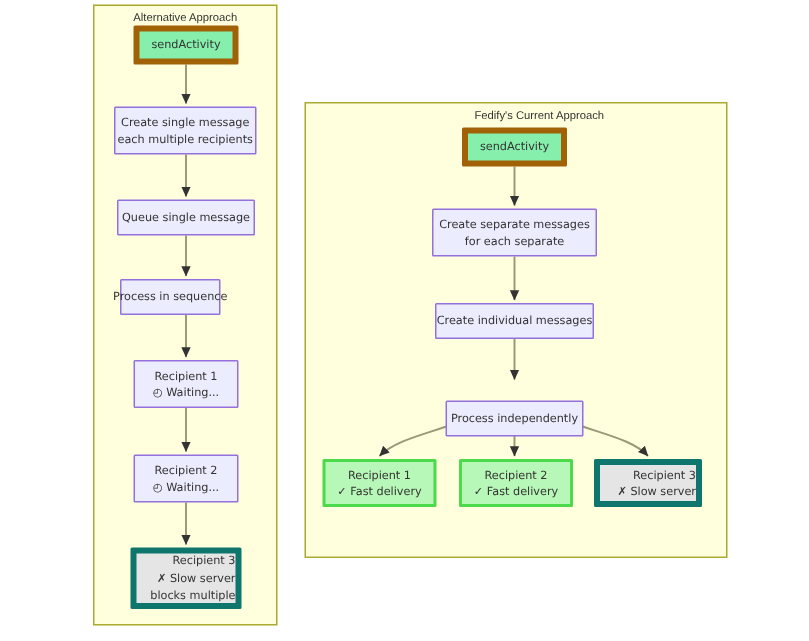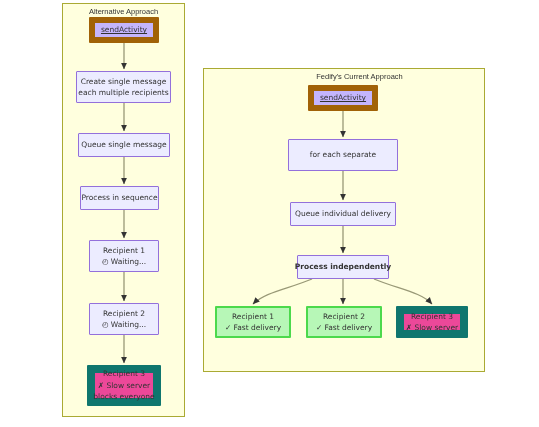--- a/index.html
+++ b/index.html
@@ -56,32 +56,32 @@
   }
   .node .line {
     display: block;
     white-space: nowrap;
   }
   .node-default {
     background: #ececff;
     border: 1px solid #9370db;
   }
   .node-start {
-    background: #c4b5fd;
-    border: 6px solid #a16207;
+    background: #86efac;
+    border: 4px solid #a16207;
     font-size: 7.5px;
-    text-decoration: underline;
   }
   .node-ok {
     background: #b7f7b7;
     border: 2px solid #4cd94c;
   }
   .node-bad {
-    background: #ec4899;
-    border: 8px solid #0f766e;
+    background: #e5e5e5;
+    border: 4px solid #0f766e;
+    align-items: flex-end;
   }
   .glyph {
     font-family: "DejaVu Sans", sans-serif;
   }
 </style>
 </head>
 <body>
 
 <div id="diagram-root">
 
@@ -119,46 +119,47 @@
       <div class="node node-start" id="node-alt-send-activity" style="left: 89px; top: 17px; width: 70px; height: 26px;">
         <span class="line glyph">sendActivity</span>
       </div>
       <div class="node node-default" id="node-alt-create-single" style="left: 76px; top: 71px; width: 95px; height: 32px;">
         <span class="line glyph">Create single message</span>
         <span class="line glyph">each multiple recipients</span>
       </div>
       <div class="node node-default" id="node-alt-queue-single" style="left: 78px; top: 133px; width: 92px; height: 24px; align-items: center;">
         <span class="line glyph">Queue single message</span>
       </div>
-      <div class="node node-default" id="node-alt-process-sequence" style="left: 80px; top: 186px; width: 79px; height: 24px;">
+      <div class="node node-default" id="node-alt-process-sequence" style="left: 80px; top: 186px; width: 67px; height: 24px;">
         <span class="line glyph">Process in sequence</span>
       </div>
       <div class="node node-default" id="node-alt-recipient-1" style="left: 89px; top: 240px; width: 70px; height: 32px;">
         <span class="line glyph">Recipient 1</span>
         <span class="line glyph">◴ Waiting...</span>
       </div>
       <div class="node node-default" id="node-alt-recipient-2" style="left: 89px; top: 303px; width: 70px; height: 32px;">
         <span class="line glyph">Recipient 2</span>
         <span class="line glyph">◴ Waiting...</span>
       </div>
       <div class="node node-bad" id="node-alt-recipient-3" style="left: 87px; top: 365px; width: 74px; height: 41px;">
         <span class="line glyph">Recipient 3</span>
         <span class="line glyph">✗ Slow server</span>
-        <span class="line glyph">blocks everyone</span>
+        <span class="line glyph">blocks multiple</span>
       </div>
       <div class="node node-start" id="node-cur-send-activity" style="left: 308px; top: 85px; width: 70px; height: 26px;">
         <span class="line glyph">sendActivity</span>
       </div>
       <div class="node node-default" id="node-cur-create-separate" style="left: 288px; top: 139px; width: 110px; height: 32px;">
+        <span class="line glyph">Create separate messages</span>
         <span class="line glyph">for each separate</span>
       </div>
       <div class="node node-default" id="node-cur-queue-individual" style="left: 290px; top: 202px; width: 106px; height: 24px;">
-        <span class="line glyph">Queue individual delivery</span>
+        <span class="line glyph">Create individual messages</span>
       </div>
-      <div class="node node-default" id="node-cur-process-independently" style="left: 297px; top: 255px; width: 92px; height: 24px; font-weight: bold;">
+      <div class="node node-default" id="node-cur-process-independently" style="left: 297px; top: 267px; width: 92px; height: 24px;">
         <span class="line glyph">Process independently</span>
       </div>
       <div class="node node-ok" id="node-cur-recipient-1" style="left: 215px; top: 306px; width: 76px; height: 32px;">
         <span class="line glyph">Recipient 1</span>
         <span class="line glyph">✓ Fast delivery</span>
       </div>
       <div class="node node-ok" id="node-cur-recipient-2" style="left: 306px; top: 306px; width: 76px; height: 32px;">
         <span class="line glyph">Recipient 2</span>
         <span class="line glyph">✓ Fast delivery</span>
       </div>

